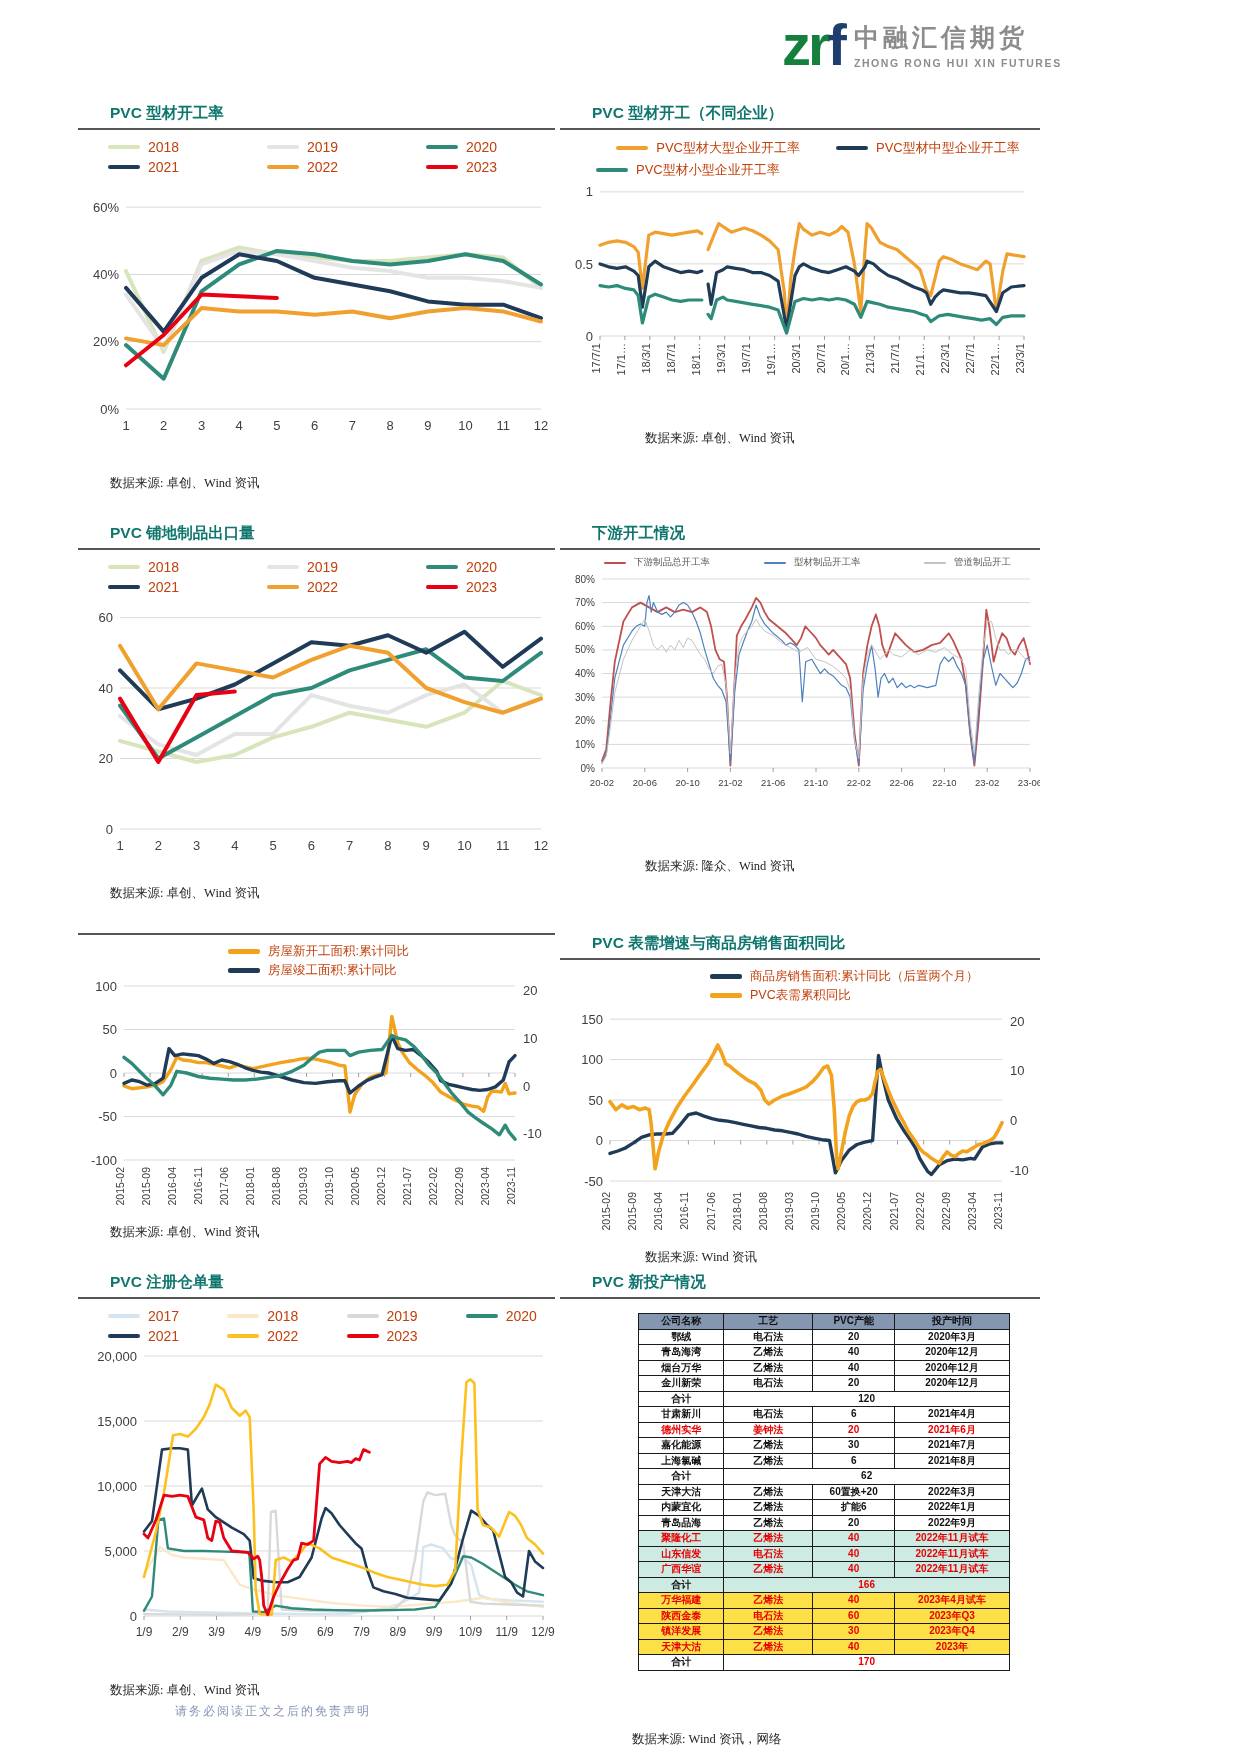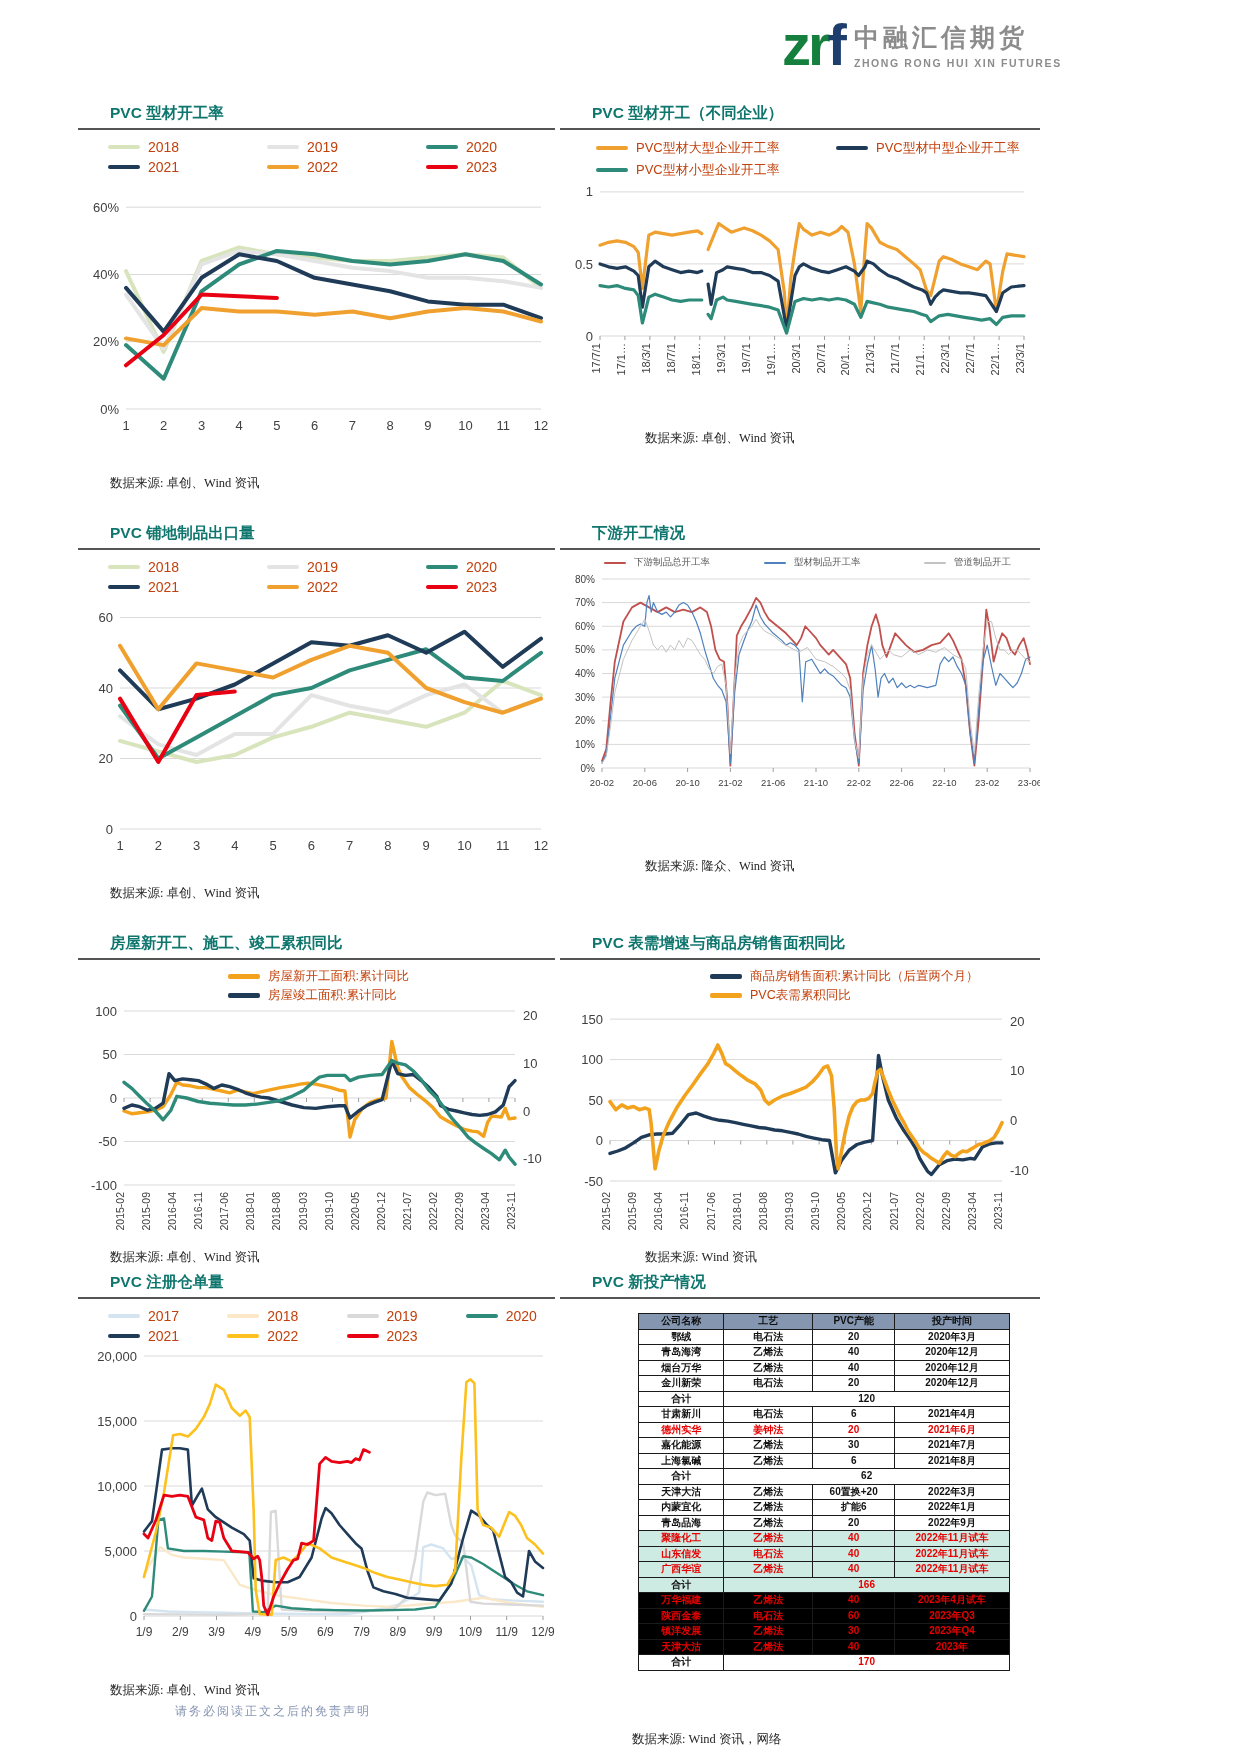--- a/index.html
+++ b/index.html
@@ -49,21 +49,21 @@
   #p4 .source,#p5 .source{margin-top:4px;}
   #p6 .source{margin-top:36px;}
   #p7 .source{margin-top:60px;margin-left:72px;}
   
   table.cap{border-collapse:collapse;margin:14px 0 0 78px;width:372px;table-layout:fixed;font-size:10px;}
   table.cap th,table.cap td{border:1px solid #1a1a1a;text-align:center;padding:1px 2px;line-height:1.25;font-weight:600;overflow:hidden;white-space:nowrap;}
   table.cap th{background:#8496b0;color:#0d0d0d;font-weight:bold;}
   table.cap{border:1.5px solid #000;}
   .v-red td{color:#e60000;}
   .v-tl td{background:#cdeae3;}
-  .v-td td{background:#000000;}
+  .v-td td{background:#fde047;}
   .v-redv .val{color:#e60000;text-align:center;}
   .v-sub td{font-weight:bold;}
   .footer{position:absolute;left:175px;top:1703px;font-family:"Liberation Serif",serif;font-size:12px;color:#8694b2;letter-spacing:2px;}
 </style>
 </head>
 <body>
 <div class="page">
 
 <div class="logo-wrap">
   <div class="logo-zrf"><span class="zr">zr</span><span class="f">f</span></div>
@@ -130,21 +130,21 @@
         <polyline points="48.0,161.4 85.7,168.1 123.5,131.1 161.2,134.5 198.9,134.5 236.6,137.8 274.4,134.5 312.1,141.2 349.8,134.5 387.5,131.1 425.3,134.5 463.0,144.5" fill="none" stroke="#f0a02e" stroke-width="4" stroke-linejoin="round" stroke-linecap="round"></polyline>
         <polyline points="48.0,188.3 85.7,158.0 123.5,117.6 161.2,119.3 198.9,121.0" fill="none" stroke="#e80013" stroke-width="4" stroke-linejoin="round" stroke-linecap="round"></polyline>
       </svg>
   <div class="source">数据来源: 卓创、Wind 资讯</div>
 </div>
 
 <div class="panel" id="p1">
   <h3 class="ptitle">PVC 型材开工（不同企业）</h3>
   <div class="rule"></div>
   <div class="legend">
-        <span class="li" style="width: 50%;">
+        <span class="li" style="width: 50%; justify-content: flex-end;">
           <span class="sw" style="background: rgb(240, 160, 46);"></span>
           <span class="lb">PVC型材大型企业开工率</span>
         </span>
         <span class="li" style="width: 50%;">
           <span class="sw" style="background: rgb(31, 59, 87);"></span>
           <span class="lb">PVC型材中型企业开工率</span>
         </span>
         <span class="li" style="width: 50%;">
           <span class="sw" style="background: rgb(46, 139, 122);"></span>
           <span class="lb">PVC型材小型企业开工率</span>
@@ -322,21 +322,20 @@
         <text x="470.0" y="214.5" text-anchor="middle" font-size="9.5" fill="#404040">23-06</text>
         <line x1="470.0" x2="470.0" y1="197.0" y2="201.0" stroke="#9aa0a6" stroke-width="1"></line>
         <polyline points="42.0,189.9 46.3,178.1 50.6,130.8 54.8,90.7 63.4,50.5 72.0,36.4 80.5,31.6 89.1,36.4 97.6,41.1 106.2,36.4 114.8,41.1 123.3,38.7 131.9,41.1 140.4,36.4 146.9,41.1 151.1,55.3 155.4,78.9 159.7,88.3 164.0,90.7 167.0,126.1 170.4,194.6 173.8,126.1 176.8,64.7 181.1,55.3 185.4,48.2 191.8,36.4 196.1,26.9 200.4,31.6 204.6,41.1 208.9,48.2 217.5,55.3 226.0,62.3 232.5,69.4 236.7,74.1 241.0,67.1 245.3,55.3 249.6,60.0 256.0,67.1 260.3,74.1 264.6,78.9 268.8,83.6 273.1,78.9 277.4,83.6 281.7,88.3 286.0,93.1 290.2,107.2 294.5,161.6 298.8,194.6 303.1,102.5 307.4,74.1 311.6,55.3 315.9,43.4 319.3,55.3 322.3,74.1 326.6,86.0 330.9,74.1 335.2,62.3 339.5,67.1 345.9,74.1 354.4,81.2 363.0,78.9 371.6,74.1 380.1,71.8 384.4,67.1 388.7,62.3 393.0,69.4 397.2,78.9 401.5,88.3 405.8,114.3 410.1,161.6 414.4,194.6 418.6,149.8 422.9,90.7 426.3,38.7 429.3,55.3 433.6,90.7 437.9,74.1 442.2,62.3 446.5,67.1 450.7,78.9 455.0,83.6 459.3,74.1 463.6,67.1 467.0,78.9 470.0,93.1" fill="none" stroke="#c0504d" stroke-width="1.8" stroke-linejoin="round" stroke-linecap="round"></polyline>
         <polyline points="42.0,192.3 46.3,182.8 50.6,145.0 54.8,107.2 63.4,74.1 72.0,60.0 76.2,55.3 80.5,52.9 84.8,55.3 86.9,31.6 89.1,24.5 91.2,41.1 93.4,31.6 97.6,41.1 101.9,43.4 106.2,41.1 110.5,45.8 114.8,41.1 119.0,34.0 123.3,31.6 127.6,34.0 131.9,41.1 136.2,50.5 140.4,62.3 144.7,78.9 149.0,93.1 153.3,107.2 157.6,114.3 161.8,119.0 166.1,130.8 168.3,161.6 170.4,192.3 174.7,121.4 179.0,83.6 183.2,71.8 187.5,60.0 191.8,50.5 196.1,34.0 200.4,45.8 204.6,52.9 213.2,62.3 221.8,69.4 226.0,74.1 230.3,71.8 234.6,74.1 238.9,78.9 242.3,130.8 245.7,90.7 251.7,88.3 256.0,95.4 260.3,102.5 264.6,97.8 268.8,102.5 273.1,104.9 277.4,109.6 281.7,114.3 286.0,116.7 290.2,126.1 294.5,168.7 298.8,192.3 303.1,119.0 307.4,93.1 311.6,74.1 315.1,97.8 318.1,126.1 321.1,107.2 324.5,102.5 328.8,112.0 333.0,107.2 337.3,116.7 341.6,112.0 345.9,116.7 350.2,114.3 354.4,116.7 358.7,114.3 367.3,116.7 375.8,114.3 380.1,93.1 384.4,86.0 388.7,90.7 393.0,86.0 397.2,95.4 401.5,102.5 405.8,114.3 410.1,161.6 414.4,192.3 418.6,137.9 422.9,90.7 427.2,74.1 431.5,95.4 435.8,114.3 440.0,102.5 444.3,107.2 448.6,112.0 452.9,116.7 457.2,112.0 461.4,102.5 465.7,88.3 470.0,86.0" fill="none" stroke="#4f81bd" stroke-width="1.2" stroke-linejoin="round" stroke-linecap="round"></polyline>
         <polyline points="42.0,192.3 46.3,185.2 50.6,154.5 54.8,121.4 63.4,88.3 72.0,69.4 80.5,55.3 84.8,48.2 89.1,60.0 93.4,74.1 97.6,78.9 101.9,74.1 106.2,81.2 110.5,74.1 114.8,78.9 119.0,69.4 123.3,76.5 127.6,67.1 131.9,69.4 136.2,76.5 140.4,83.6 144.7,88.3 149.0,97.8 153.3,102.5 157.6,95.4 161.8,93.1 166.1,114.3 170.4,182.8 174.7,107.2 179.0,74.1 183.2,64.7 187.5,60.0 191.8,55.3 196.1,48.2 200.4,55.3 204.6,60.0 213.2,64.7 221.8,71.8 230.3,76.5 238.9,81.2 247.4,76.5 256.0,88.3 264.6,90.7 273.1,95.4 281.7,102.5 286.0,107.2 290.2,119.0 294.5,168.7 298.8,187.5 303.1,107.2 307.4,83.6 311.6,74.1 315.9,81.2 320.2,88.3 324.5,83.6 328.8,78.9 333.0,83.6 341.6,86.0 350.2,78.9 358.7,83.6 367.3,78.9 375.8,81.2 384.4,76.5 393.0,83.6 401.5,88.3 405.8,97.8 410.1,149.8 414.4,182.8 418.6,126.1 422.9,78.9 427.2,50.5 431.5,50.5 435.8,67.1 440.0,78.9 444.3,78.9 448.6,83.6 452.9,78.9 457.2,78.9 461.4,83.6 465.7,88.3 470.0,90.7" fill="none" stroke="#c3c3c3" stroke-width="1" stroke-linejoin="round" stroke-linecap="round"></polyline>
       </svg>
   <div class="source">数据来源: 隆众、Wind 资讯</div>
 </div>
 
 <div class="panel" id="p4">
-  <h3 class="ptitle">房屋新开工、施工、竣工累积同比</h3>
   <div class="rule"></div>
   <div class="legend">
         <span class="li" style="width: 100%;">
           <span class="sw" style="background: rgb(242, 162, 28);"></span>
           <span class="lb">房屋新开工面积:累计同比</span>
         </span>
         <span class="li" style="width: 100%;">
           <span class="sw" style="background: rgb(31, 59, 87);"></span>
           <span class="lb">房屋竣工面积:累计同比</span>
         </span>

